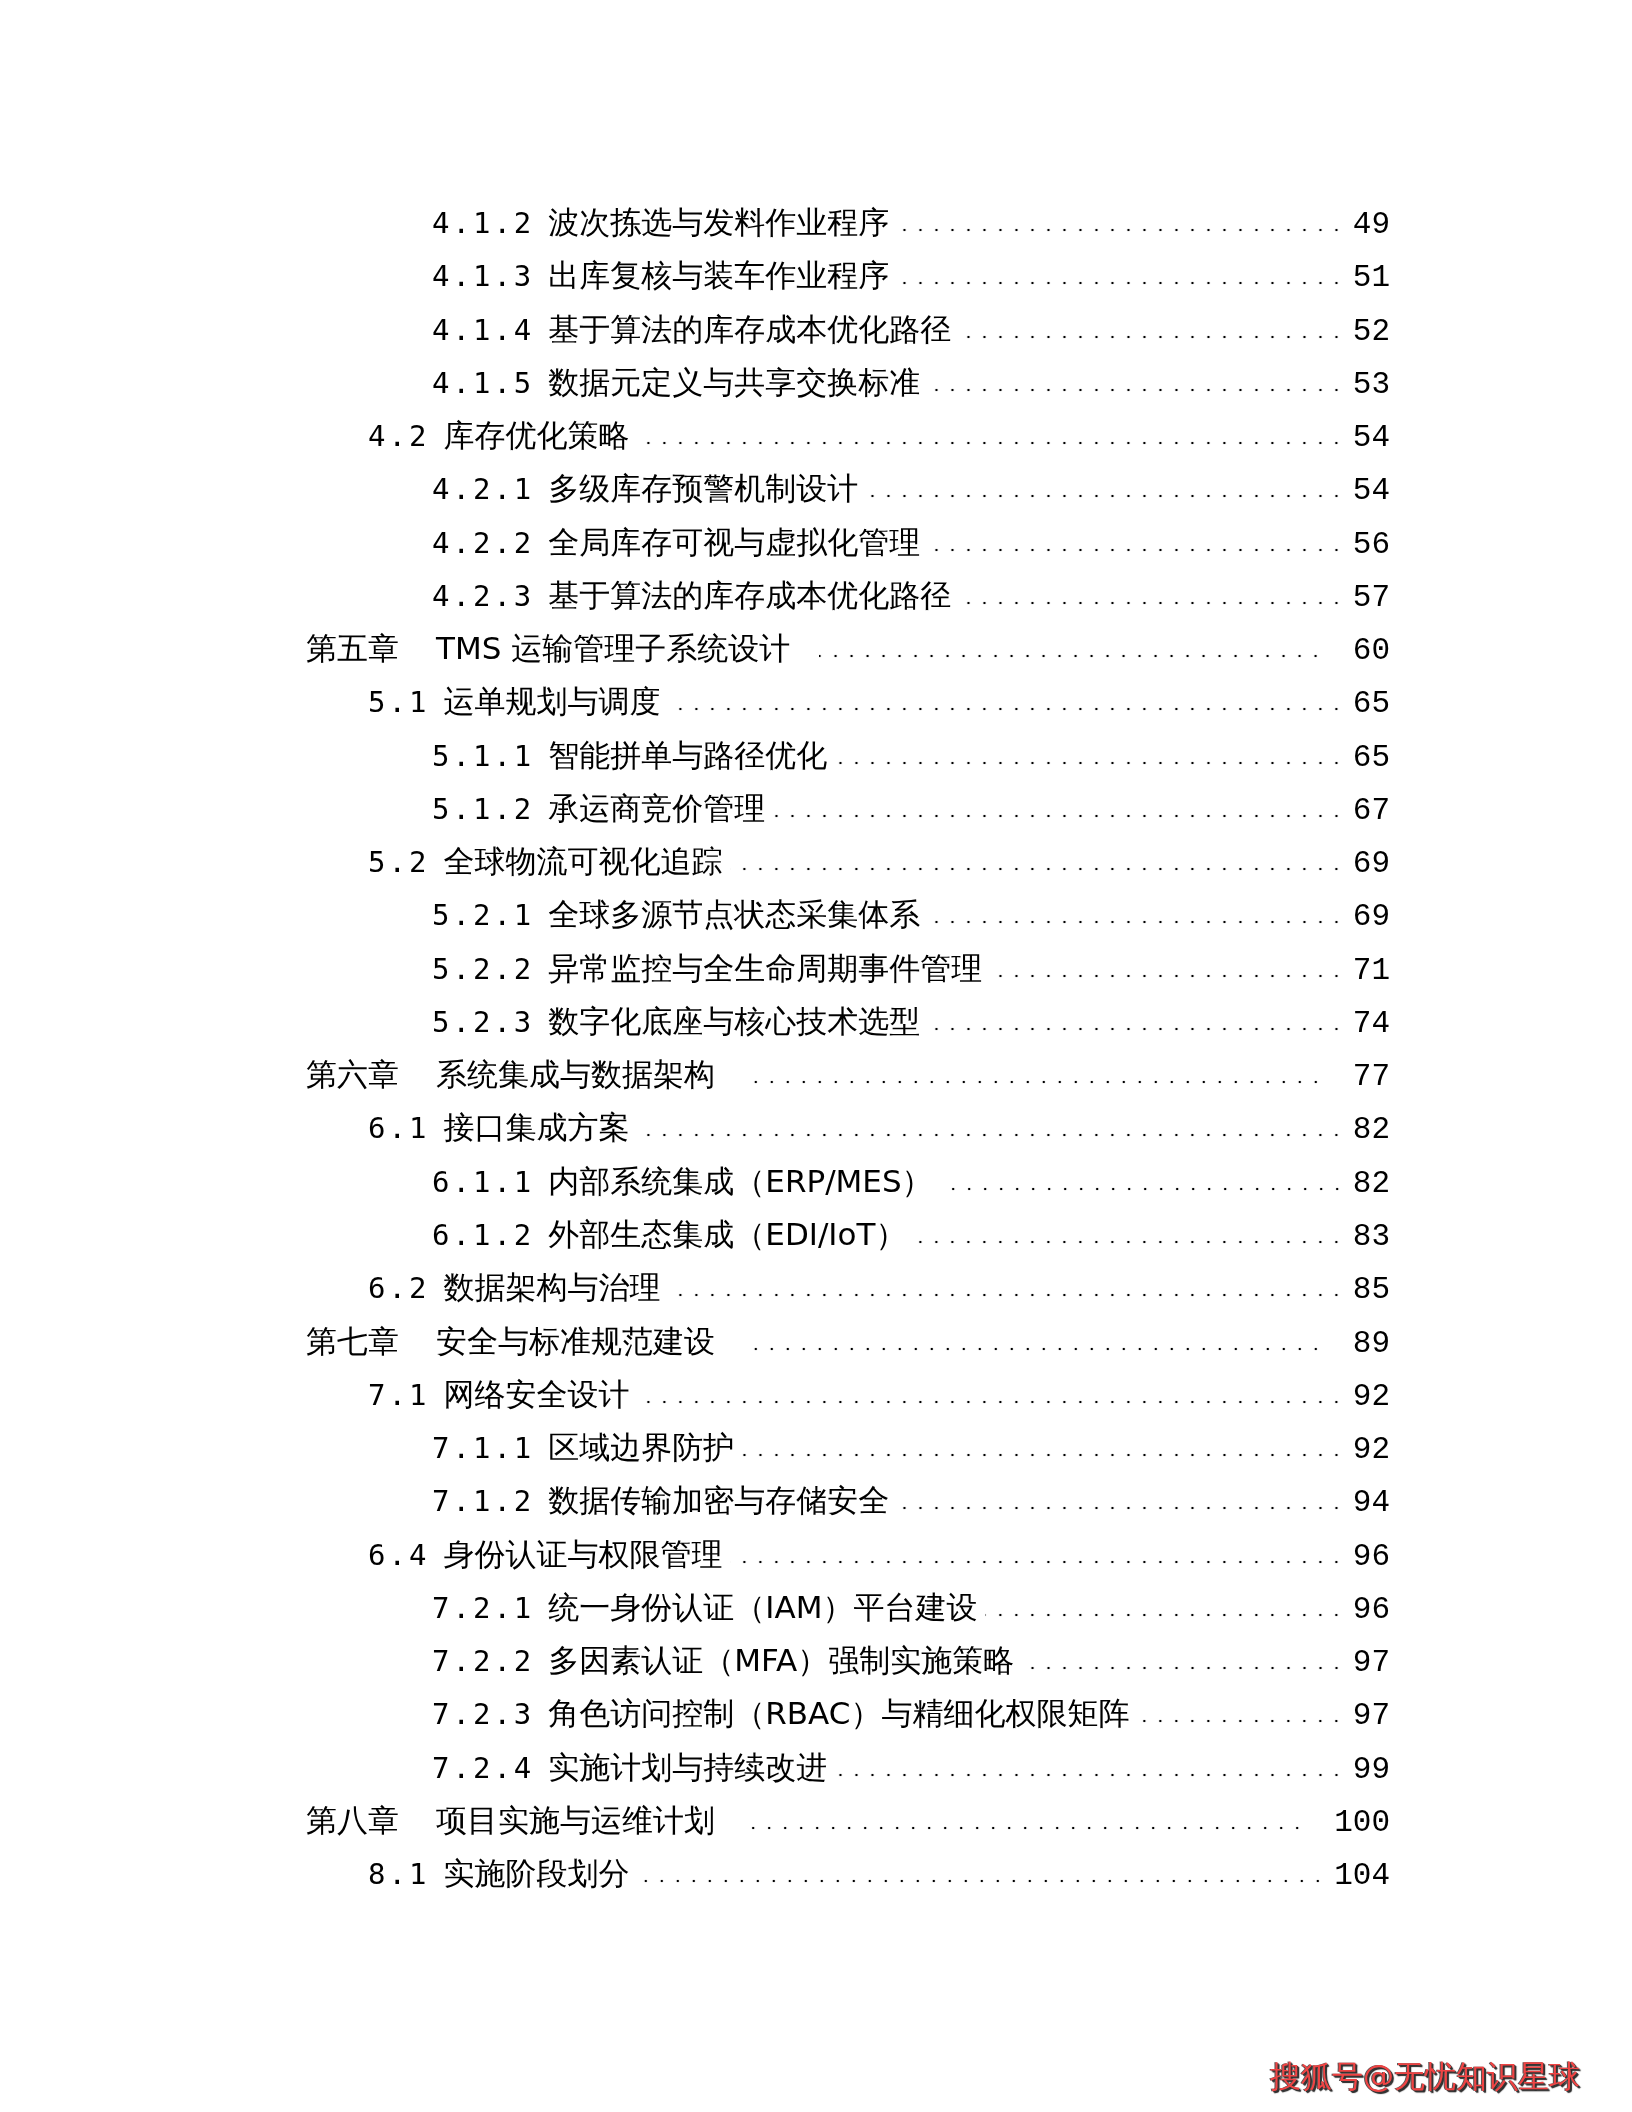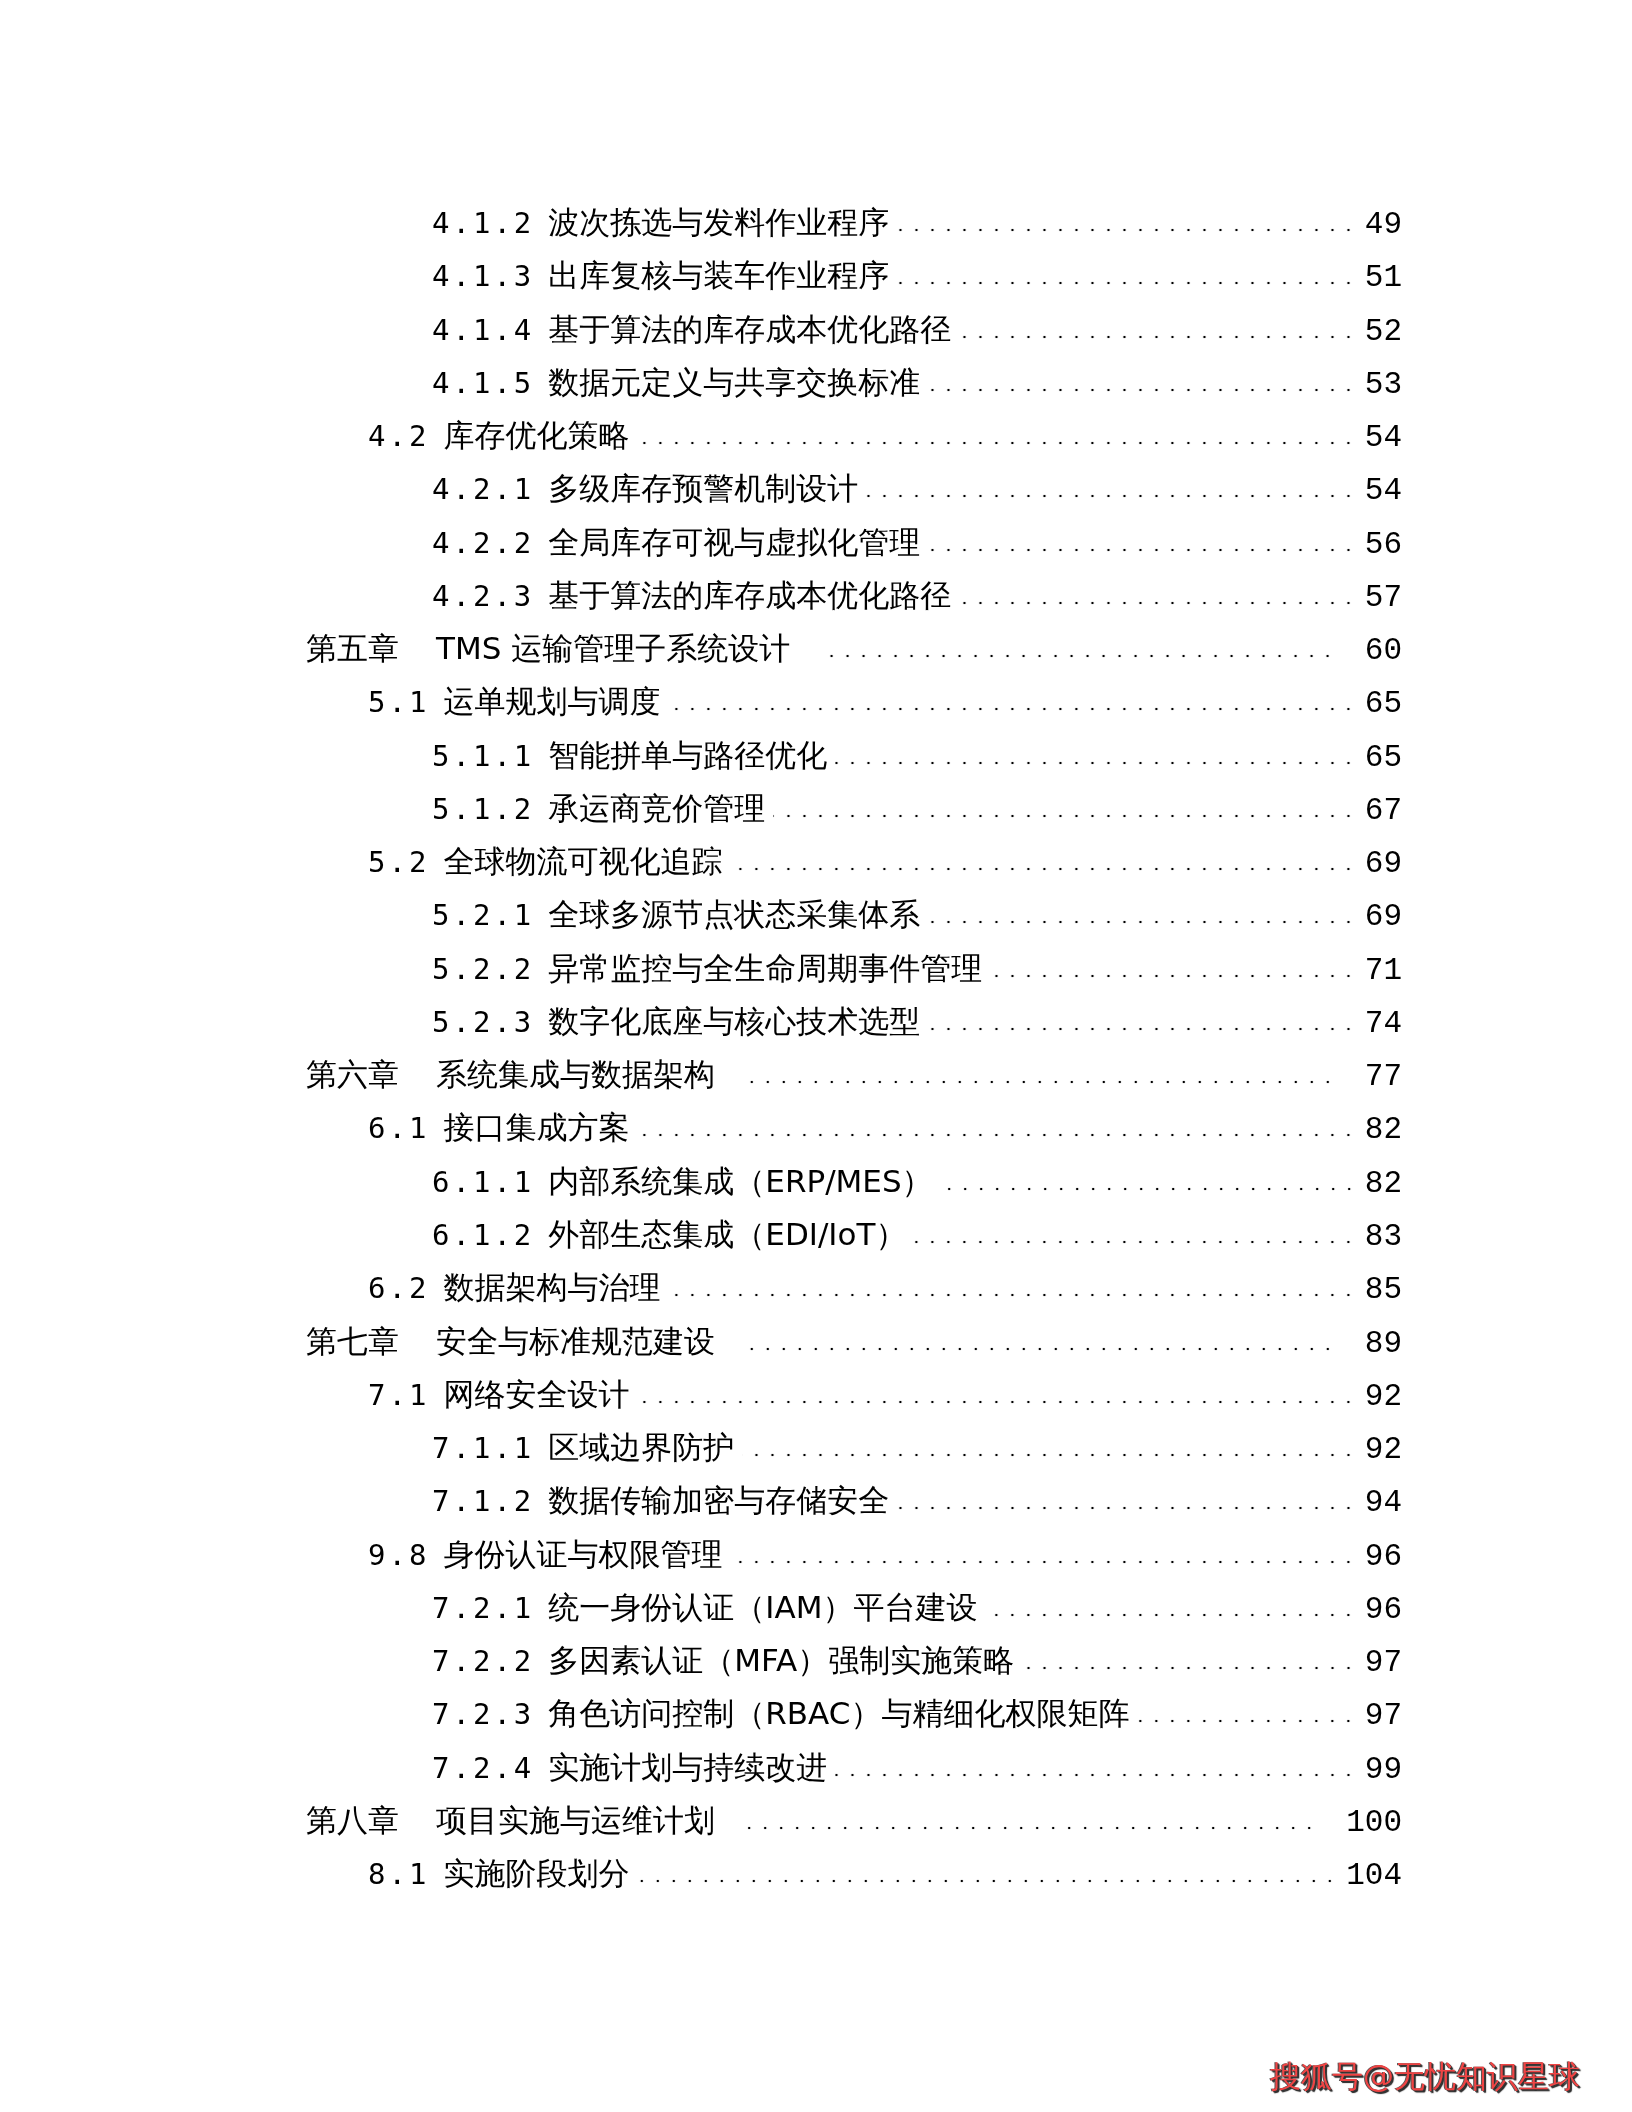--- a/index.html
+++ b/index.html
@@ -2,21 +2,21 @@
 <html><head>
 <meta charset="utf-8">
 <style>
   html, body { margin: 0; padding: 0; }
   body {
     width: 1632px; height: 2112px; background: #ffffff; position: relative; overflow: hidden;
     font-family: "DejaVu Sans", "Liberation Sans", sans-serif; color: #000000;
   }
   .toc { position: absolute; left: 0; top: 0; width: 1632px; height: 2112px; }
   .toc-line {
-    position: absolute; right: 230px; height: 40px; line-height: 40px;
+    position: absolute; right: 242px; height: 40px; line-height: 40px;
     display: flex; align-items: baseline; font-size: 31px; white-space: nowrap;
   }
   .toc-line.l1 { left: 306px; gap: 21px; }
   .toc-line.l2 { left: 368px; }
   .toc-line.l3 { left: 432px; }
   .num { letter-spacing: 3px; margin-right: 14px; font-family: "DejaVu Sans Mono", "Liberation Mono", monospace; font-size: 29px; }
   .l1 .num { font-family: "DejaVu Sans", sans-serif; letter-spacing: 0; margin-right: 16px; font-size: 31px; }
   .title { flex: 0 0 auto; }
   .leader {
     flex: 1 1 auto; margin: 0 8px 0 8px; height: 8px; align-self: baseline;
@@ -179,21 +179,21 @@
     <span class="leader"></span>
     <span class="page">92</span>
   </div>
   <div class="toc-line l3" style="top:1480px">
     <span class="num">7.1.2</span>
     <span class="title">数据传输加密与存储安全</span>
     <span class="leader"></span>
     <span class="page">94</span>
   </div>
   <div class="toc-line l2" style="top:1534px">
-    <span class="num">9.8</span>
+    <span class="num">6.4</span>
     <span class="title">身份认证与权限管理</span>
     <span class="leader"></span>
     <span class="page">96</span>
   </div>
   <div class="toc-line l3" style="top:1587px">
     <span class="num">7.2.1</span>
     <span class="title">统一身份认证（IAM）平台建设</span>
     <span class="leader"></span>
     <span class="page">96</span>
   </div>

